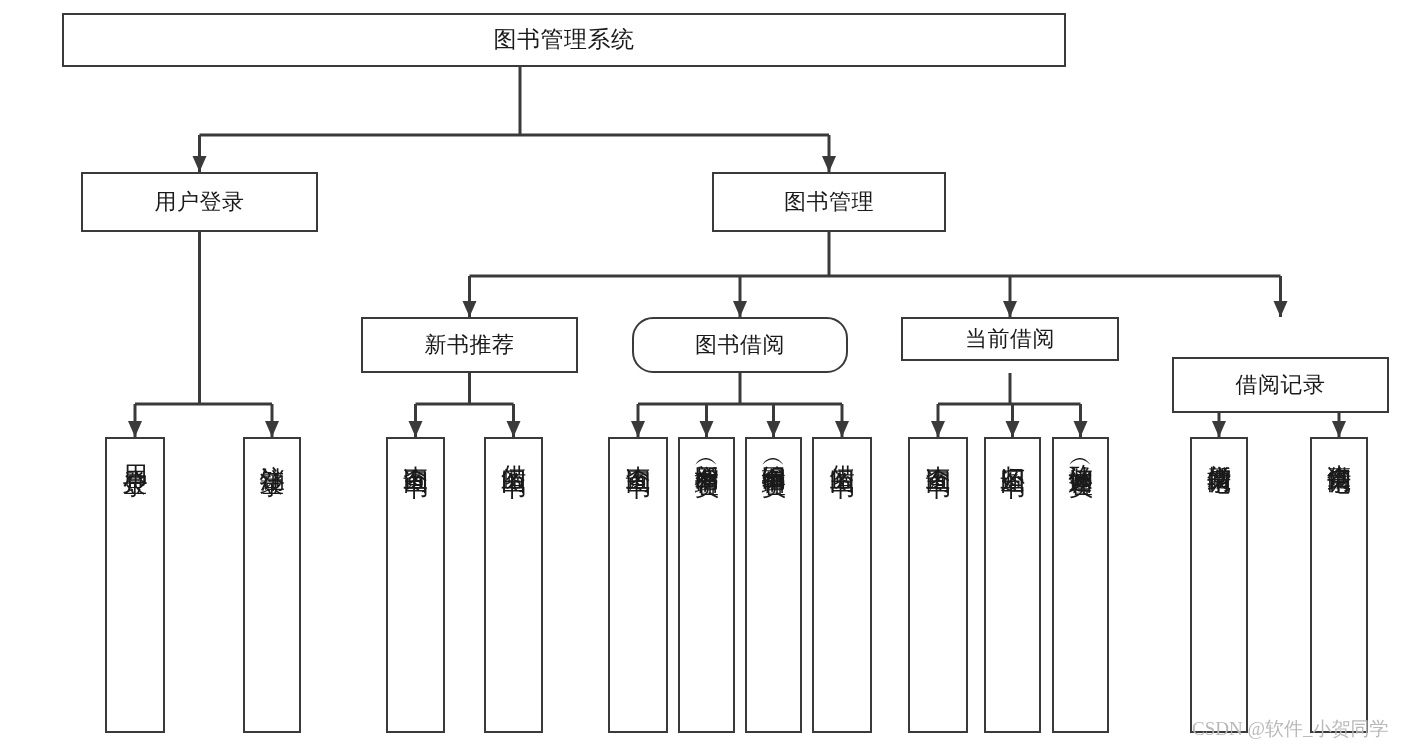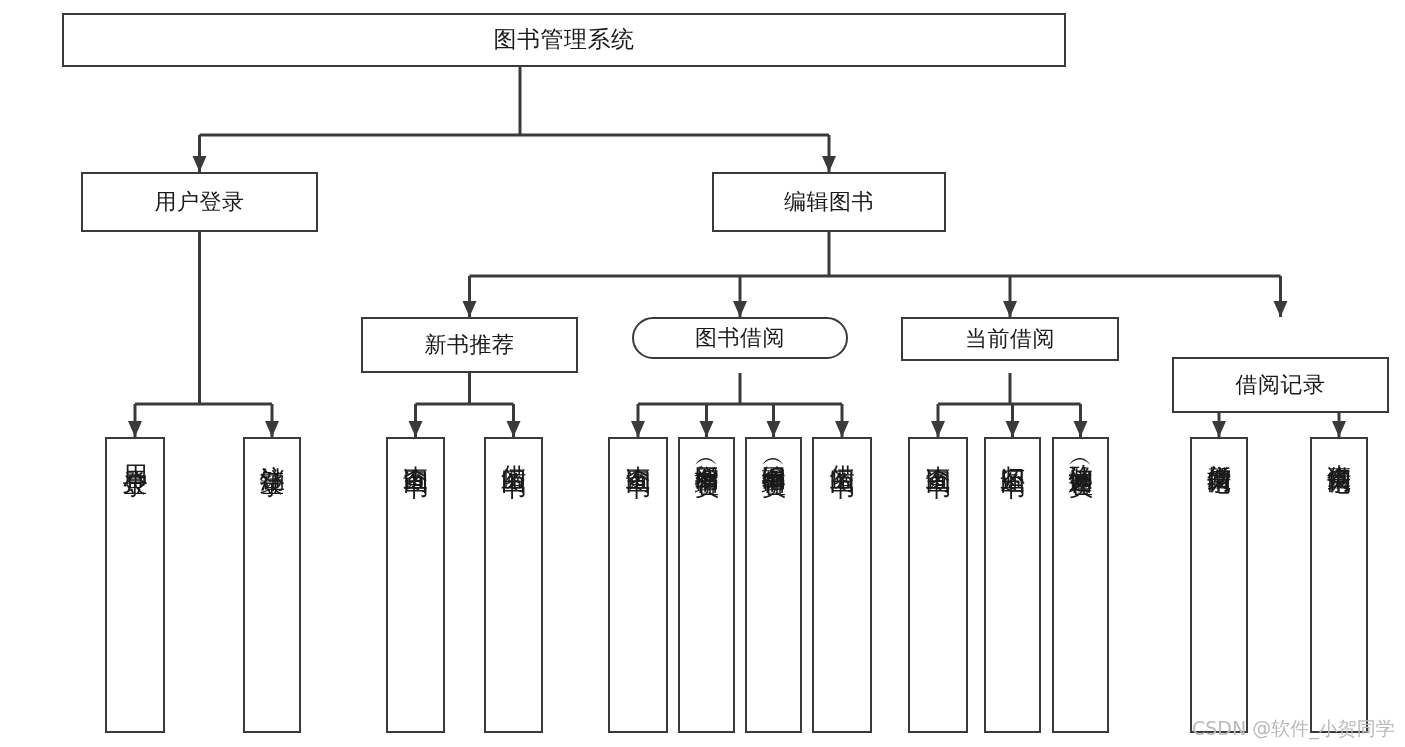--- a/index.html
+++ b/index.html
@@ -135,26 +135,26 @@
       <path d="M1332,421 L1346,421 L1339,437 Z" fill="#3a3a3a"></path>
     </svg>
   <div id="nodes-layer">
       <div class="node horiz root" style="left: 18px; top: 13px; width: 1004px; height: 54px; margin-left: 44px;">
         <span class="label">图书管理系统</span>
       </div>
       <div class="node horiz" style="left: 81px; top: 172px; width: 237px; height: 60px;">
         <span class="label">用户登录</span>
       </div>
       <div class="node horiz" style="left: 712px; top: 172px; width: 234px; height: 60px;">
-        <span class="label">编辑图书</span>
+        <span class="label">图书管理</span>
       </div>
       <div class="node horiz" style="left: 361px; top: 317px; width: 217px; height: 56px;">
         <span class="label">新书推荐</span>
       </div>
-      <div class="node horiz" style="left: 632px; top: 317px; width: 216px; height: 42px; border-radius: 21px;">
+      <div class="node horiz" style="left: 632px; top: 317px; width: 216px; height: 56px; border-radius: 21px;">
         <span class="label">图书借阅</span>
       </div>
       <div class="node horiz" style="left: 901px; top: 317px; width: 218px; height: 44px;">
         <span class="label">当前借阅</span>
       </div>
       <div class="node horiz" style="left: 1172px; top: 317px; width: 217px; height: 56px; margin-top: 40px;">
         <span class="label">借阅记录</span>
       </div>
       <div class="node vert" style="left: 105px; top: 437px; width: 60px; height: 296px;">
         <span class="label">用户登录</span>
@@ -189,14 +189,14 @@
       <div class="node vert tall" style="left: 1052px; top: 437px; width: 57px; height: 296px;">
         <span class="label">确认归还（管理员）</span>
       </div>
       <div class="node vert tall" style="left: 1190px; top: 437px; width: 58px; height: 296px;">
         <span class="label">新增借阅记录</span>
       </div>
       <div class="node vert tall" style="left: 1310px; top: 437px; width: 58px; height: 296px;">
         <span class="label">查询借阅记录</span>
       </div>
     </div>
-  <div class="watermark" style="left: 1192px; top: 716px; color: rgb(185, 185, 185);">CSDN @软件_小贺同学</div>
+  <div class="watermark" style="left: 1192px; top: 716px; color: rgb(185, 185, 185); font-family: Liberation Serif, serif;">CSDN @软件_小贺同学</div>
 </div>
 
 </body></html>

